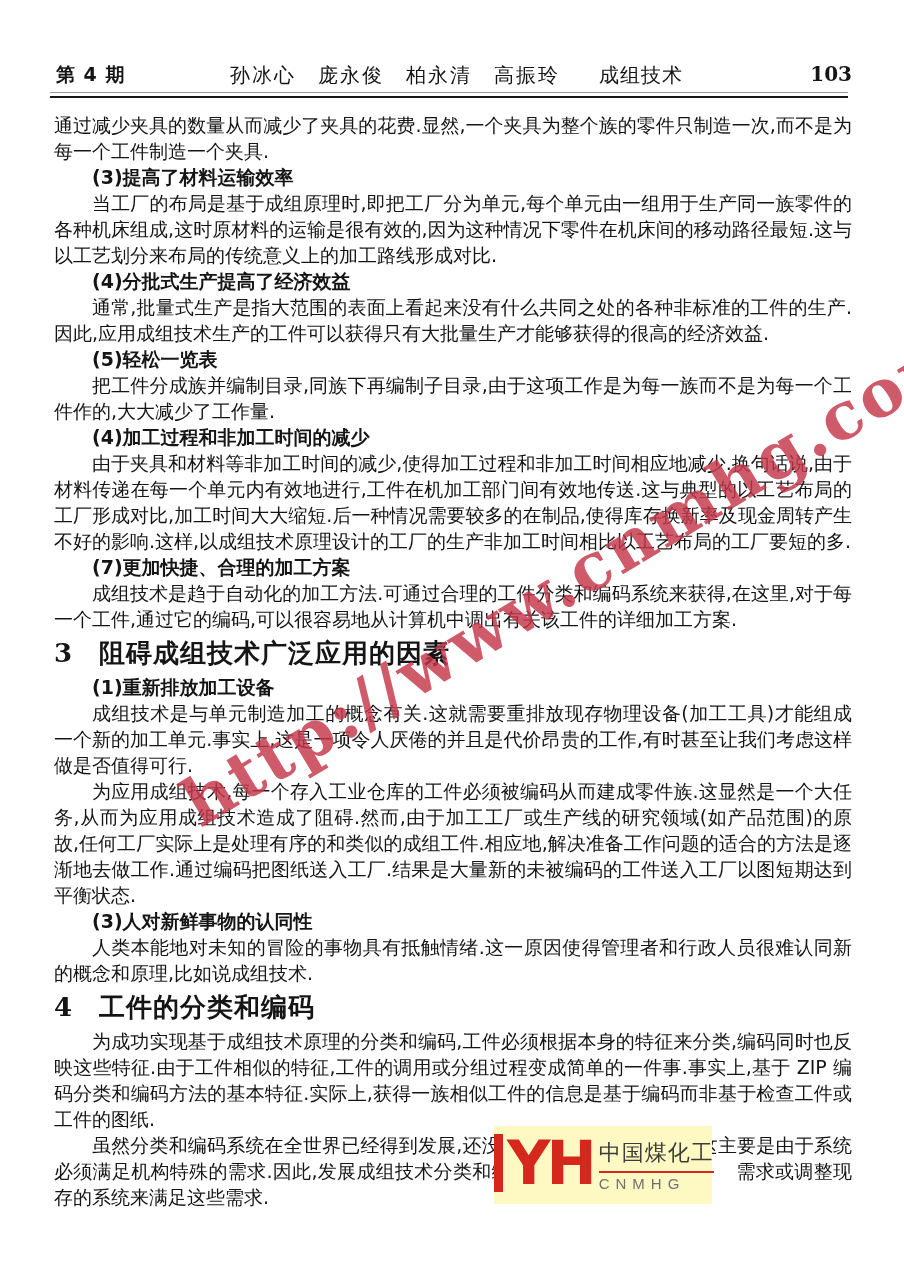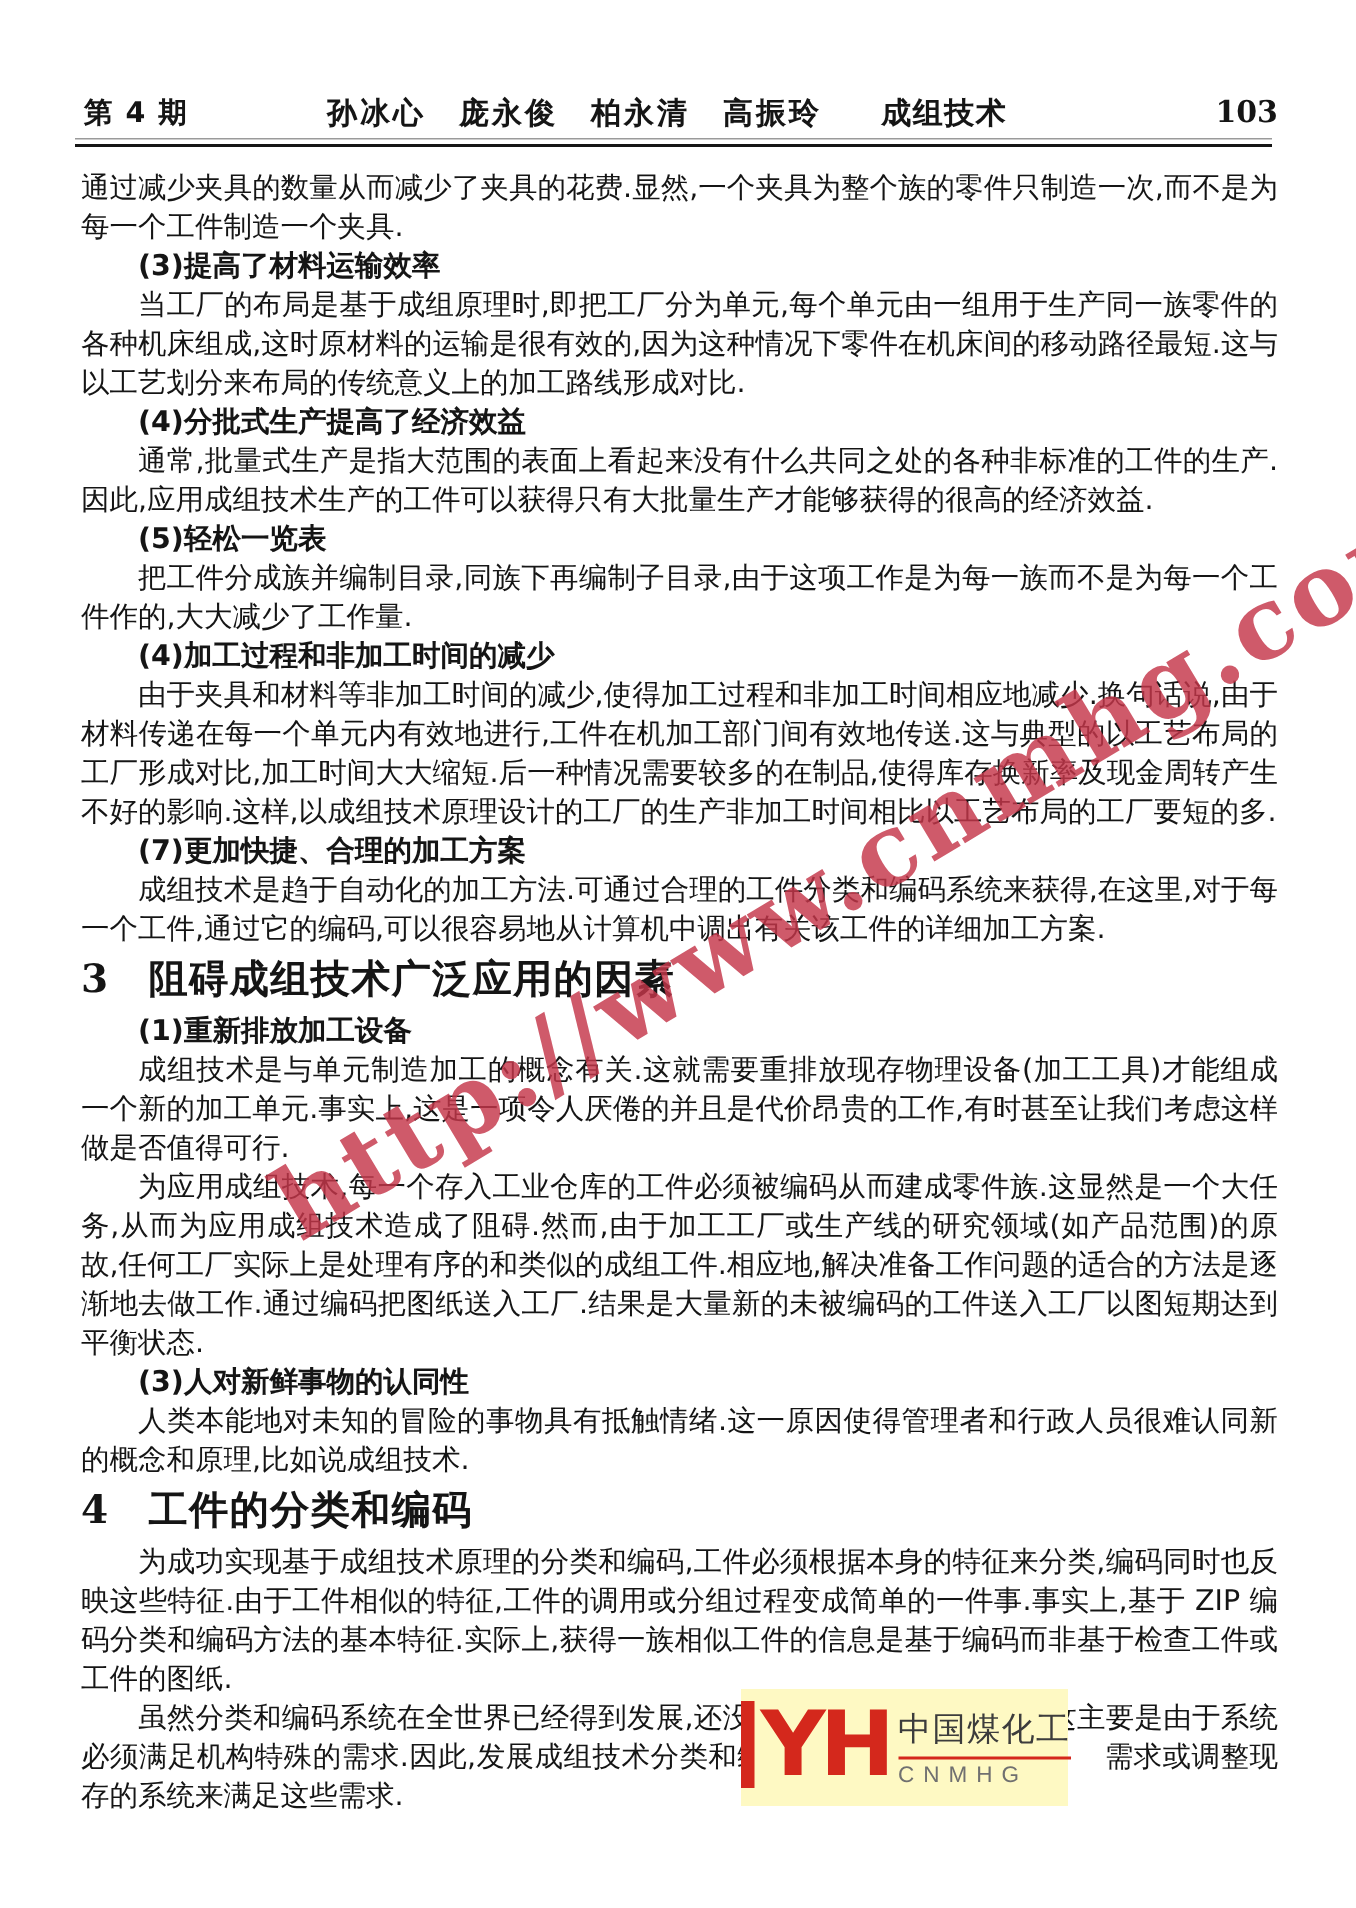--- a/index.html
+++ b/index.html
@@ -5,21 +5,21 @@
   html,body{margin:0;padding:0;background:#e8e8e8;}
   .page{
     position:relative;width:904px;height:1272px;margin:0 auto;
     background:#ffffff;overflow:hidden;
     font-family:"DejaVu Sans","Liberation Sans",sans-serif;
     color:#151515;
   }
   
   .hdr{position:absolute;top:62px;left:54px;right:52px;height:28px;}
   .hdr .issue{position:absolute;left:2px;top:0;font-size:19px;font-weight:700;letter-spacing:1px;}
-  .hdr .mid{position:absolute;left:164px;top:0;white-space:nowrap;font-weight:700;}
+  .hdr .mid{position:absolute;left:176px;top:0;white-space:nowrap;font-weight:400;}
   .hdr .authors{font-size:20px;letter-spacing:2px;}
   .hdr .jtitle{font-size:20px;margin-left:34px;letter-spacing:1px;}
   .hdr .pageno{position:absolute;right:0;top:0;font-size:20px;font-weight:700;font-family:"DejaVu Serif","Liberation Serif",serif;}
   .rule-thin{position:absolute;top:92px;left:50px;right:56px;height:1px;background:#9a9a9a;}
   .rule-thick{position:absolute;top:96px;left:50px;right:56px;height:2px;background:#161616;}
   
   .content{
     position:absolute;top:112px;left:54px;right:52px;z-index:1;
     font-size:19px;line-height:26px;text-align:justify;font-weight:500;
   }

